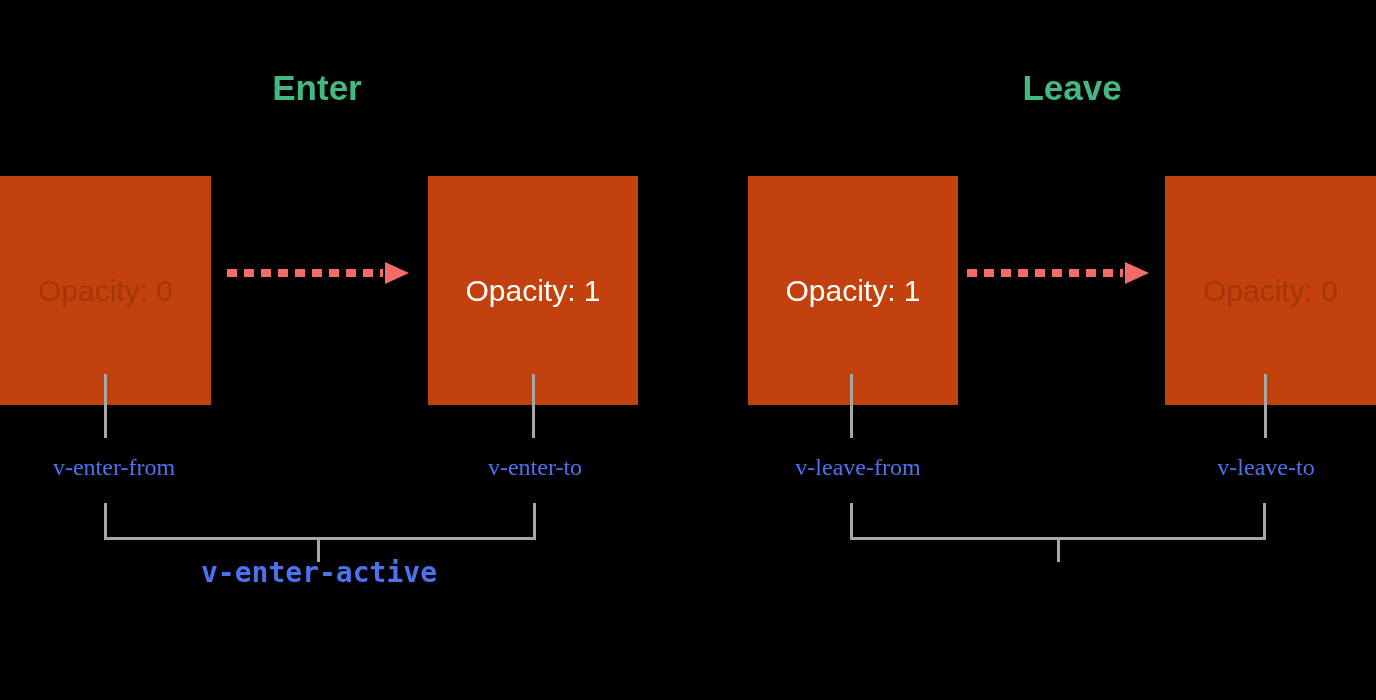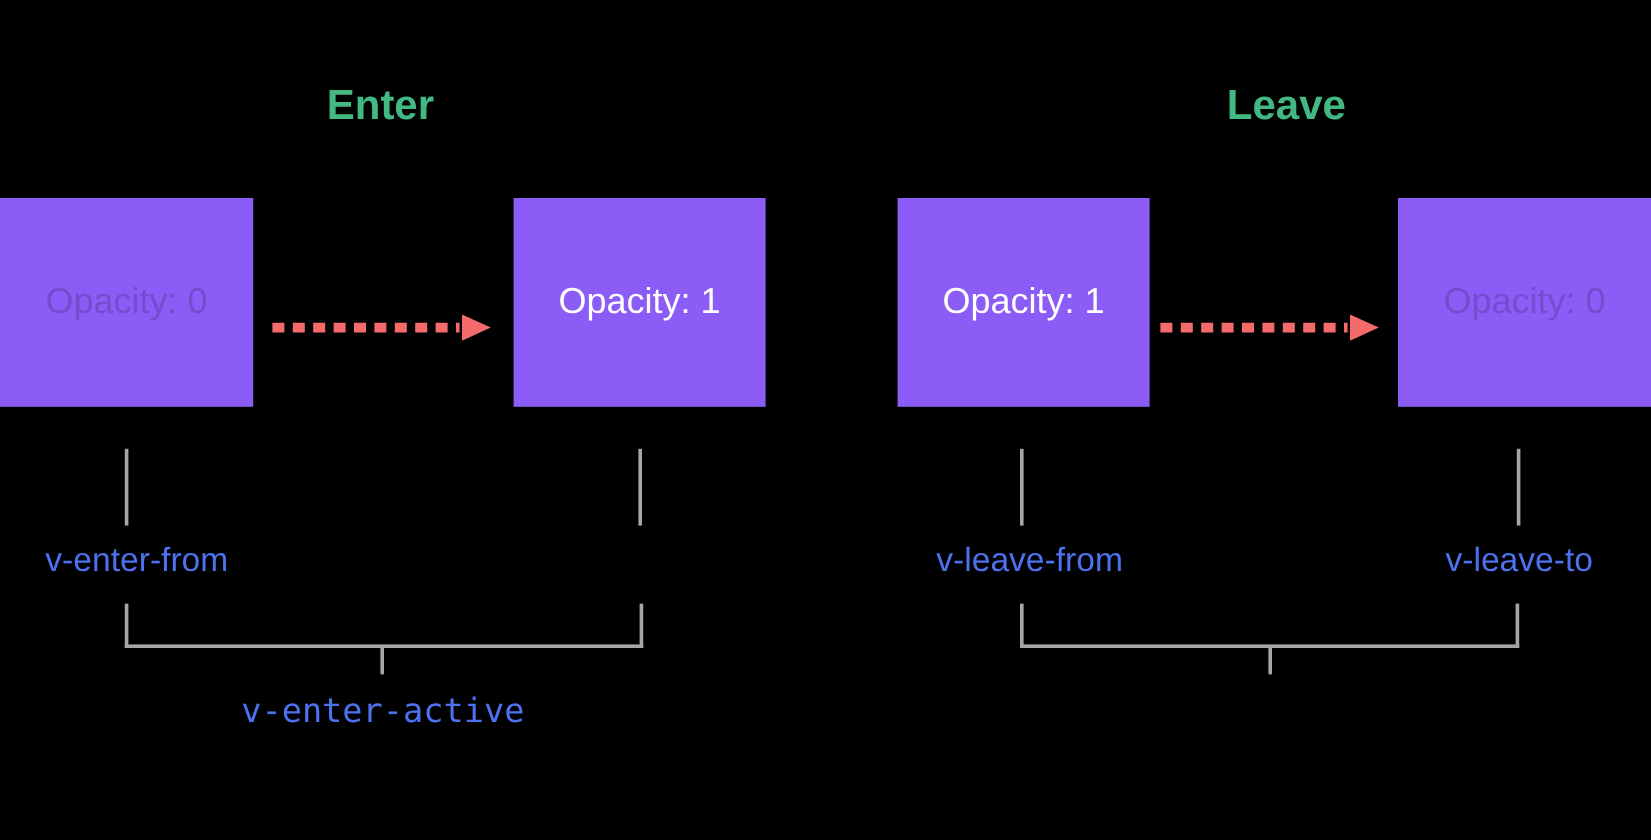--- a/index.html
+++ b/index.html
@@ -20,23 +20,23 @@
     top: 70px;
     transform: translateX(-50%);
     font-size: 35px;
     line-height: 36px;
     font-weight: 700;
     color: #42b883;
     white-space: nowrap;
   }
   .state-box {
     position: absolute;
-    top: 165px;
-    height: 174px;
-    background: #8b5cf6;
+    top: 176px;
+    height: 229px;
+    background: #c2410c;
     display: flex;
     align-items: center;
     justify-content: center;
   }
   .box-label {
     font-size: 30px;
     line-height: 34px;
     color: #ffffff;
     white-space: nowrap;
   }
@@ -51,22 +51,22 @@
     position: absolute;
     top: 374px;
     width: 3px;
     height: 64px;
     background: #a6a6a6;
   }
   .class-label {
     position: absolute;
     top: 452px;
     transform: translateX(-50%);
-    font-family: Liberation Sans, sans-serif;
-    font-size: 28px;
+    font-family: Liberation Serif, serif;
+    font-size: 24px;
     line-height: 30px;
     color: #4d72f0;
     white-space: nowrap;
   }
   .bracket {
     position: absolute;
     top: 503px;
     height: 34px;
     border: 3px solid #a6a6a6;
     border-top: none;
@@ -74,27 +74,28 @@
   }
   .bracket-stem {
     position: absolute;
     top: 540px;
     width: 3px;
     height: 22px;
     background: #a6a6a6;
   }
   .active-label {
     position: absolute;
-    top: 578px;
+    top: 558px;
     transform: translateX(-50%);
     font-family: "DejaVu Sans Mono", monospace;
     font-size: 28px;
     line-height: 30px;
     color: #4d72f0;
     white-space: nowrap;
+    font-weight: bold;
   }
 </style>
 </head>
 <body>
 
 <div class="canvas">
 
   <div class="phase-title" style="left:317px">Enter</div>
   <div class="phase-title" style="left:1072px">Leave</div>
 
@@ -119,20 +120,21 @@
     <line x1="2" y1="20" x2="158" y2="20" stroke="#f56b6b" stroke-width="8" stroke-dasharray="10 7"></line>
     <polygon points="160,9 160,31 184,20" fill="#f56b6b"></polygon>
   </svg>
 
   <div class="connector" style="left:104px"></div>
   <div class="connector" style="left:532px"></div>
   <div class="connector" style="left:850px"></div>
   <div class="connector" style="left:1264px"></div>
 
   <div class="class-label" style="left:114px">v-enter-from</div>
+  <div class="class-label" style="left:535px">v-enter-to</div>
   <div class="class-label" style="left:1266px">v-leave-to</div>
   <div class="class-label" style="left:858px">v-leave-from</div>
 
   <div class="bracket" style="left:104px; width:426px"></div>
   <div class="bracket-stem" style="left:317px"></div>
   <div class="bracket" style="left:850px; width:410px"></div>
   <div class="bracket-stem" style="left:1057px"></div>
 
   <div class="active-label" style="left:319px">v-enter-active</div>
 

